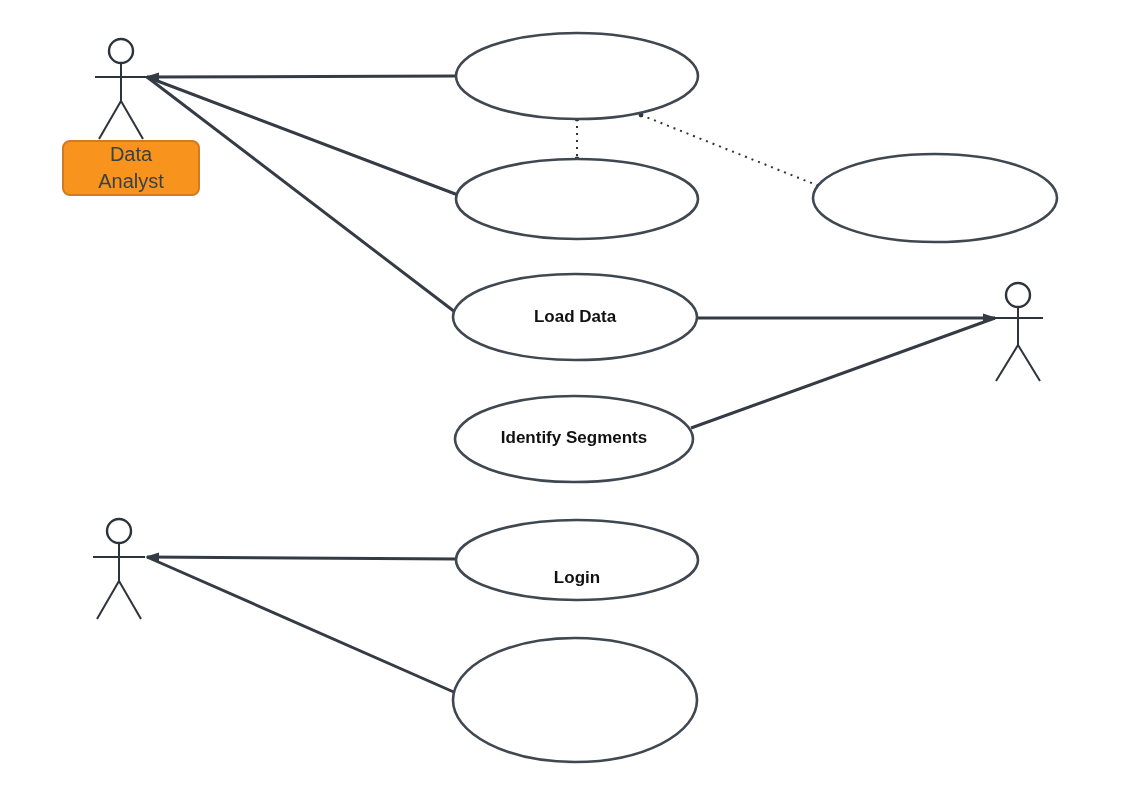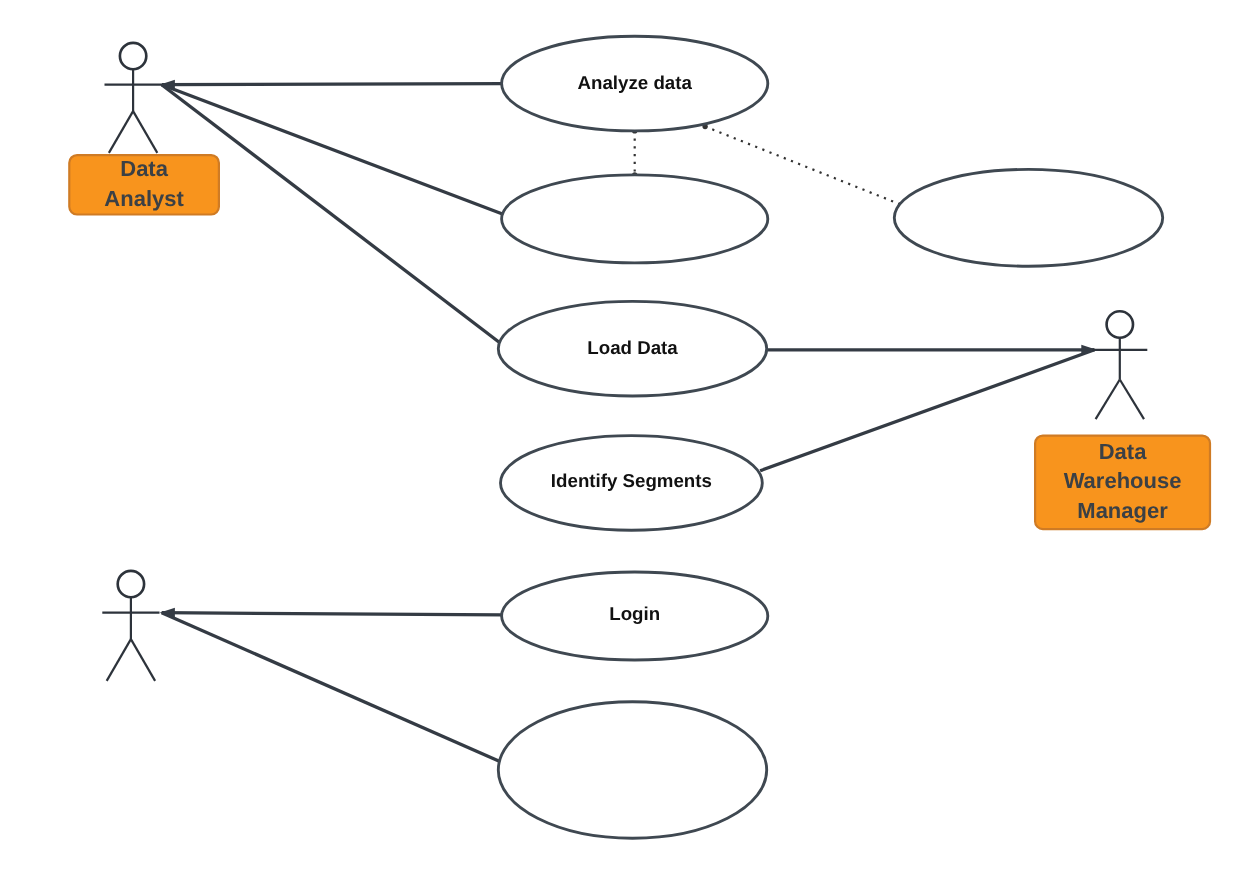--- a/index.html
+++ b/index.html
@@ -24,21 +24,21 @@
   .arrowhead{fill:var(--connector);stroke:none;}
   .uc-ellipse{fill:#ffffff;stroke:var(--shape-stroke);stroke-width:2.6;}
   .actor-line{stroke:var(--actor-stroke);stroke-width:2;fill:none;}
   .actor-head{fill:#ffffff;stroke:var(--actor-stroke);stroke-width:2.4;}
   .actor-box{
     position:absolute;display:flex;align-items:center;justify-content:center;
     background:var(--accent);border:2px solid var(--accent-border);
     border-radius:8px;box-sizing:border-box;
   }
   .actor-box-text{
-    font-weight:bold;font-size:20px;line-height:1.35;color:var(--actor-text);
+    font-weight:normal;font-size:20px;line-height:1.35;color:var(--actor-text);
     text-align:center;
   }
   .uc-label{
     position:absolute;transform:translate(-50%,-50%);
     font-weight:bold;font-size:17px;line-height:1.35;color:var(--usecase-text);
     text-align:center;
   }
 </style>
 </head>
 <body>
@@ -95,22 +95,18 @@
       <line class="actor-line" x1="119" y1="543" x2="119" y2="581"></line>
       <line class="actor-line" x1="93" y1="557" x2="145" y2="557"></line>
       <line class="actor-line" x1="119" y1="581" x2="97" y2="619"></line>
       <line class="actor-line" x1="119" y1="581" x2="141" y2="619"></line>
     </g>
   </svg>
 
   <div class="actor-box" style="left:62px;top:140px;width:138px;height:56px">
     <span class="actor-box-text" style="max-width:100px">Data Analyst</span>
   </div>
-  <div class="actor-box" style="left:940px;top:395px;width:161px;height:87px">
-    <span class="actor-box-text" style="max-width:145px">Data Warehouse Manager</span>
-  </div>
 
-  <div class="uc-label" style="left:577px;top:76px;width:210px">Analyze data</div>
   <div class="uc-label" style="left:575px;top:317px;width:210px">Load Data</div>
   <div class="uc-label" style="left:574px;top:438px;width:210px">Identify Segments</div>
-  <div class="uc-label" style="left:577px;top:559px;width:210px">Login</div>
+  <div class="uc-label" style="left:577px;top:578px;width:210px">Login</div>
 
 </div>
 
 </body></html>

